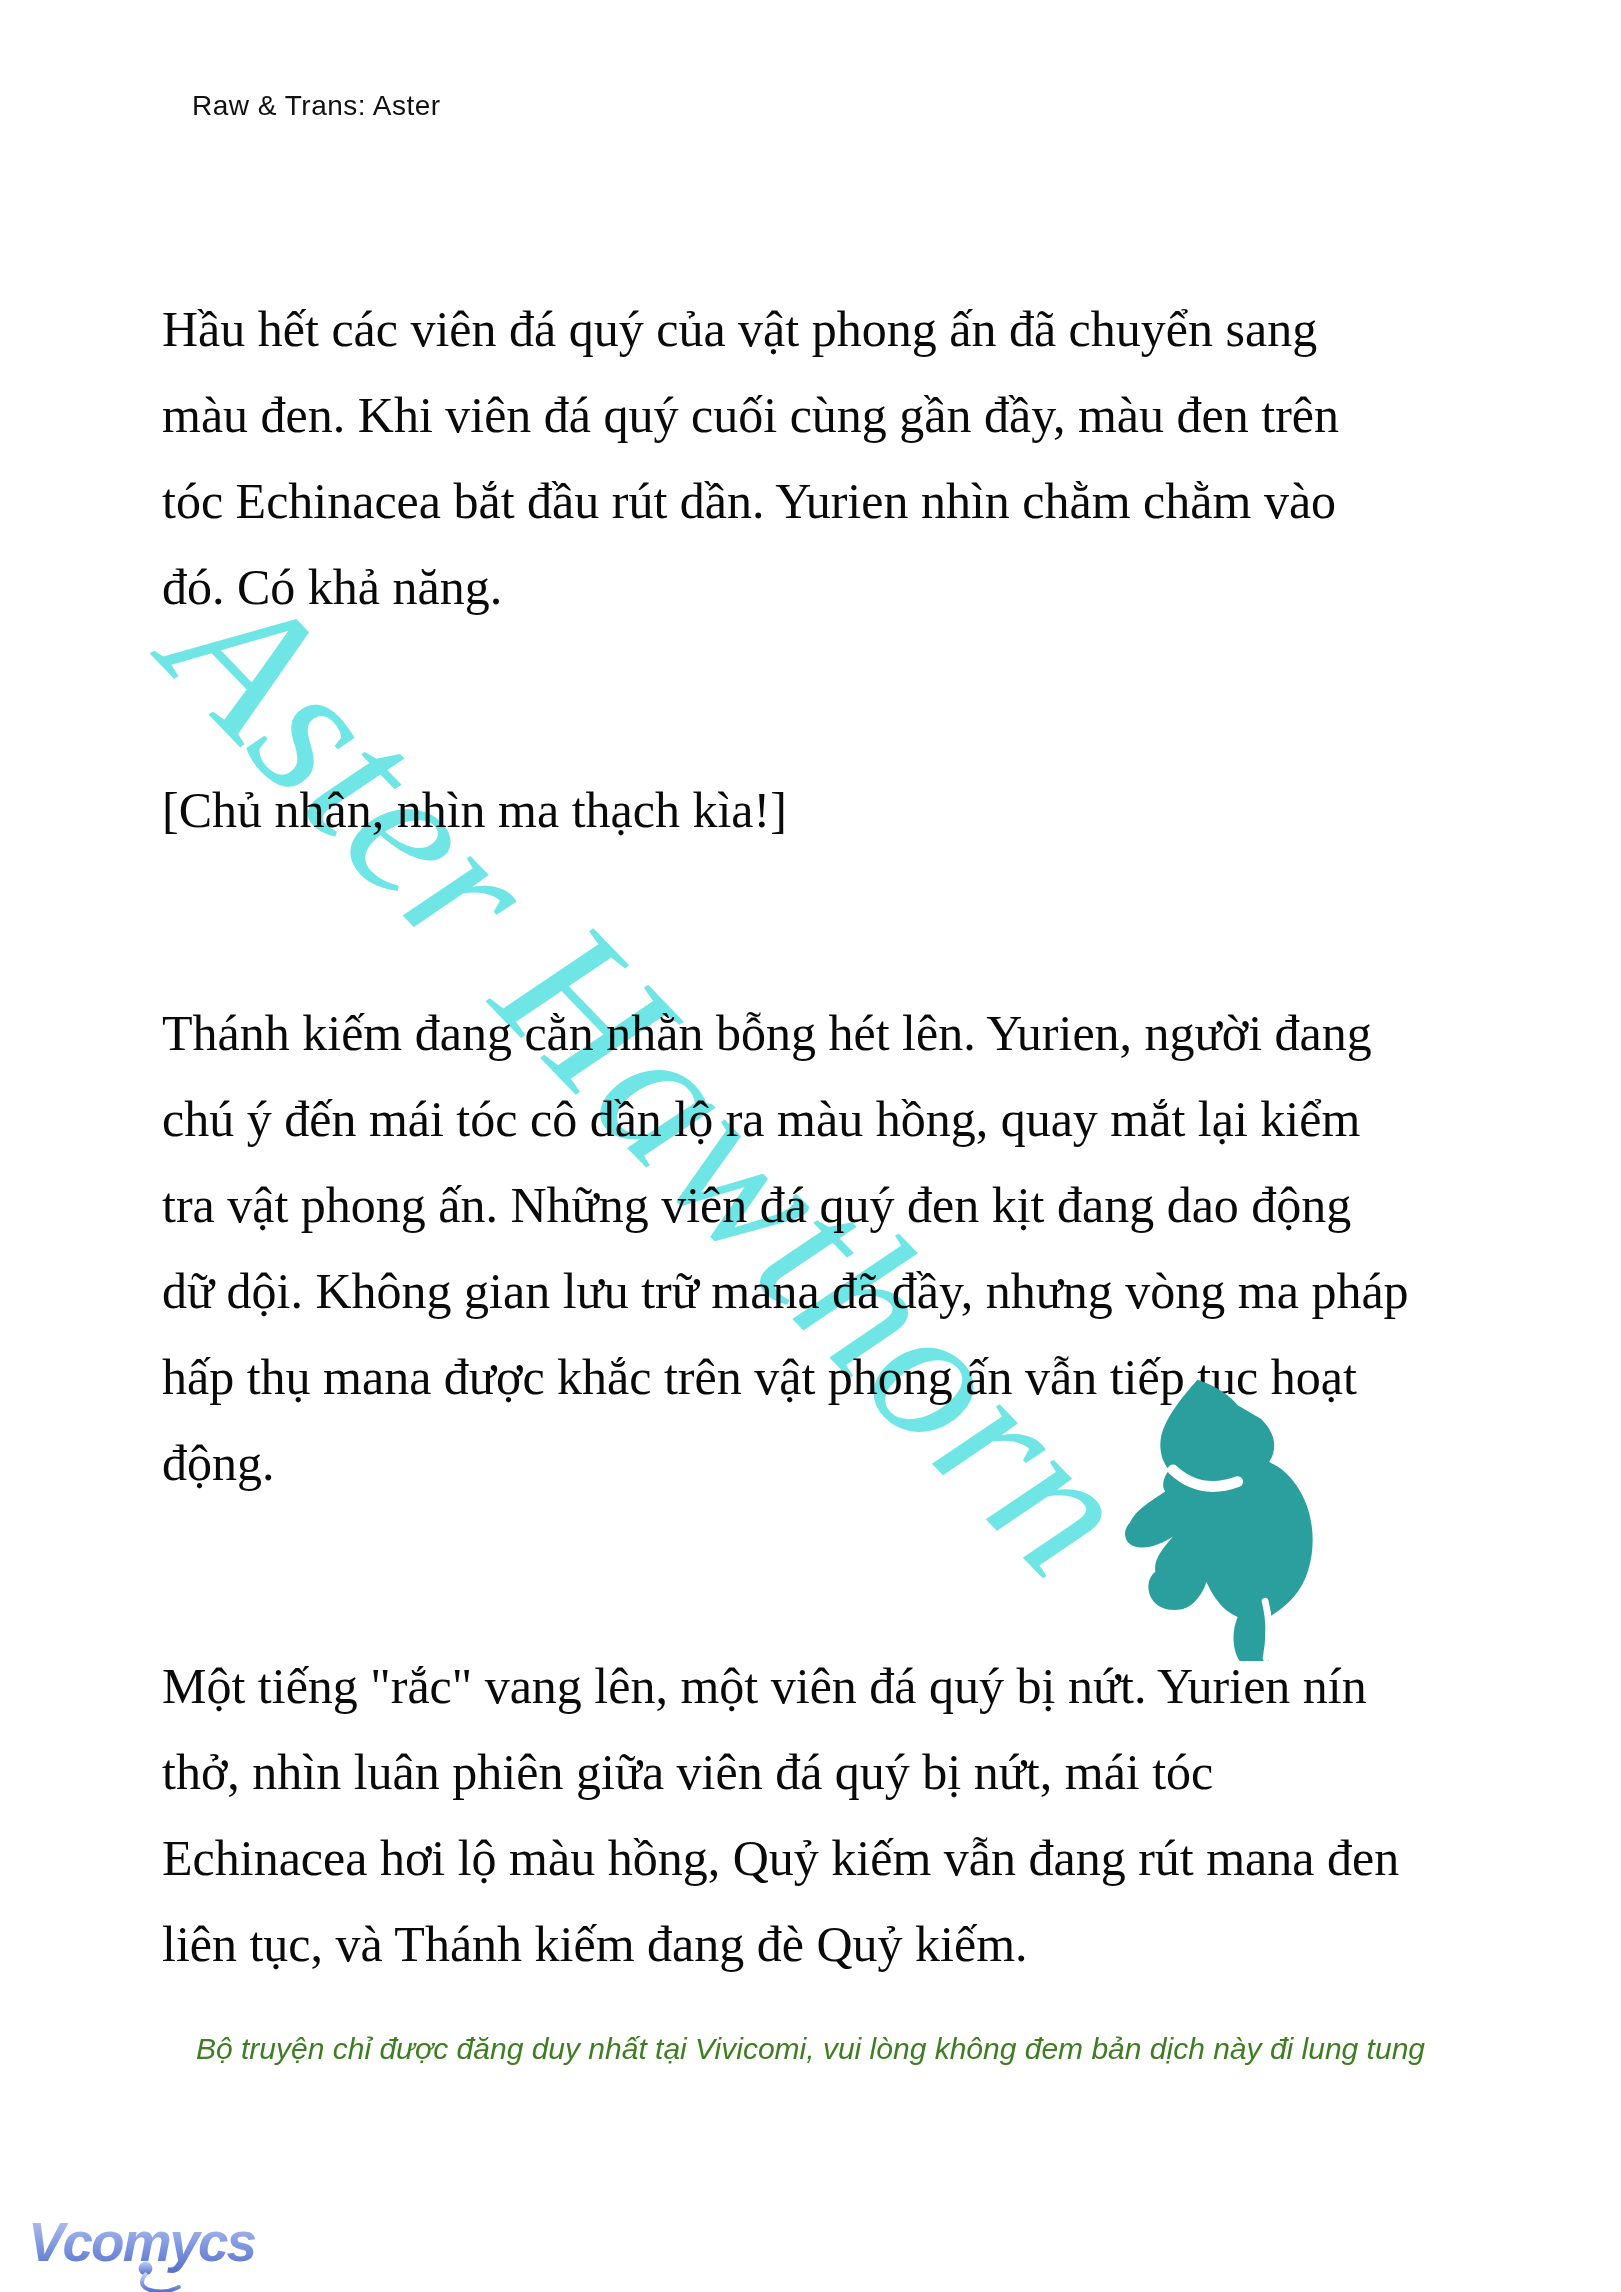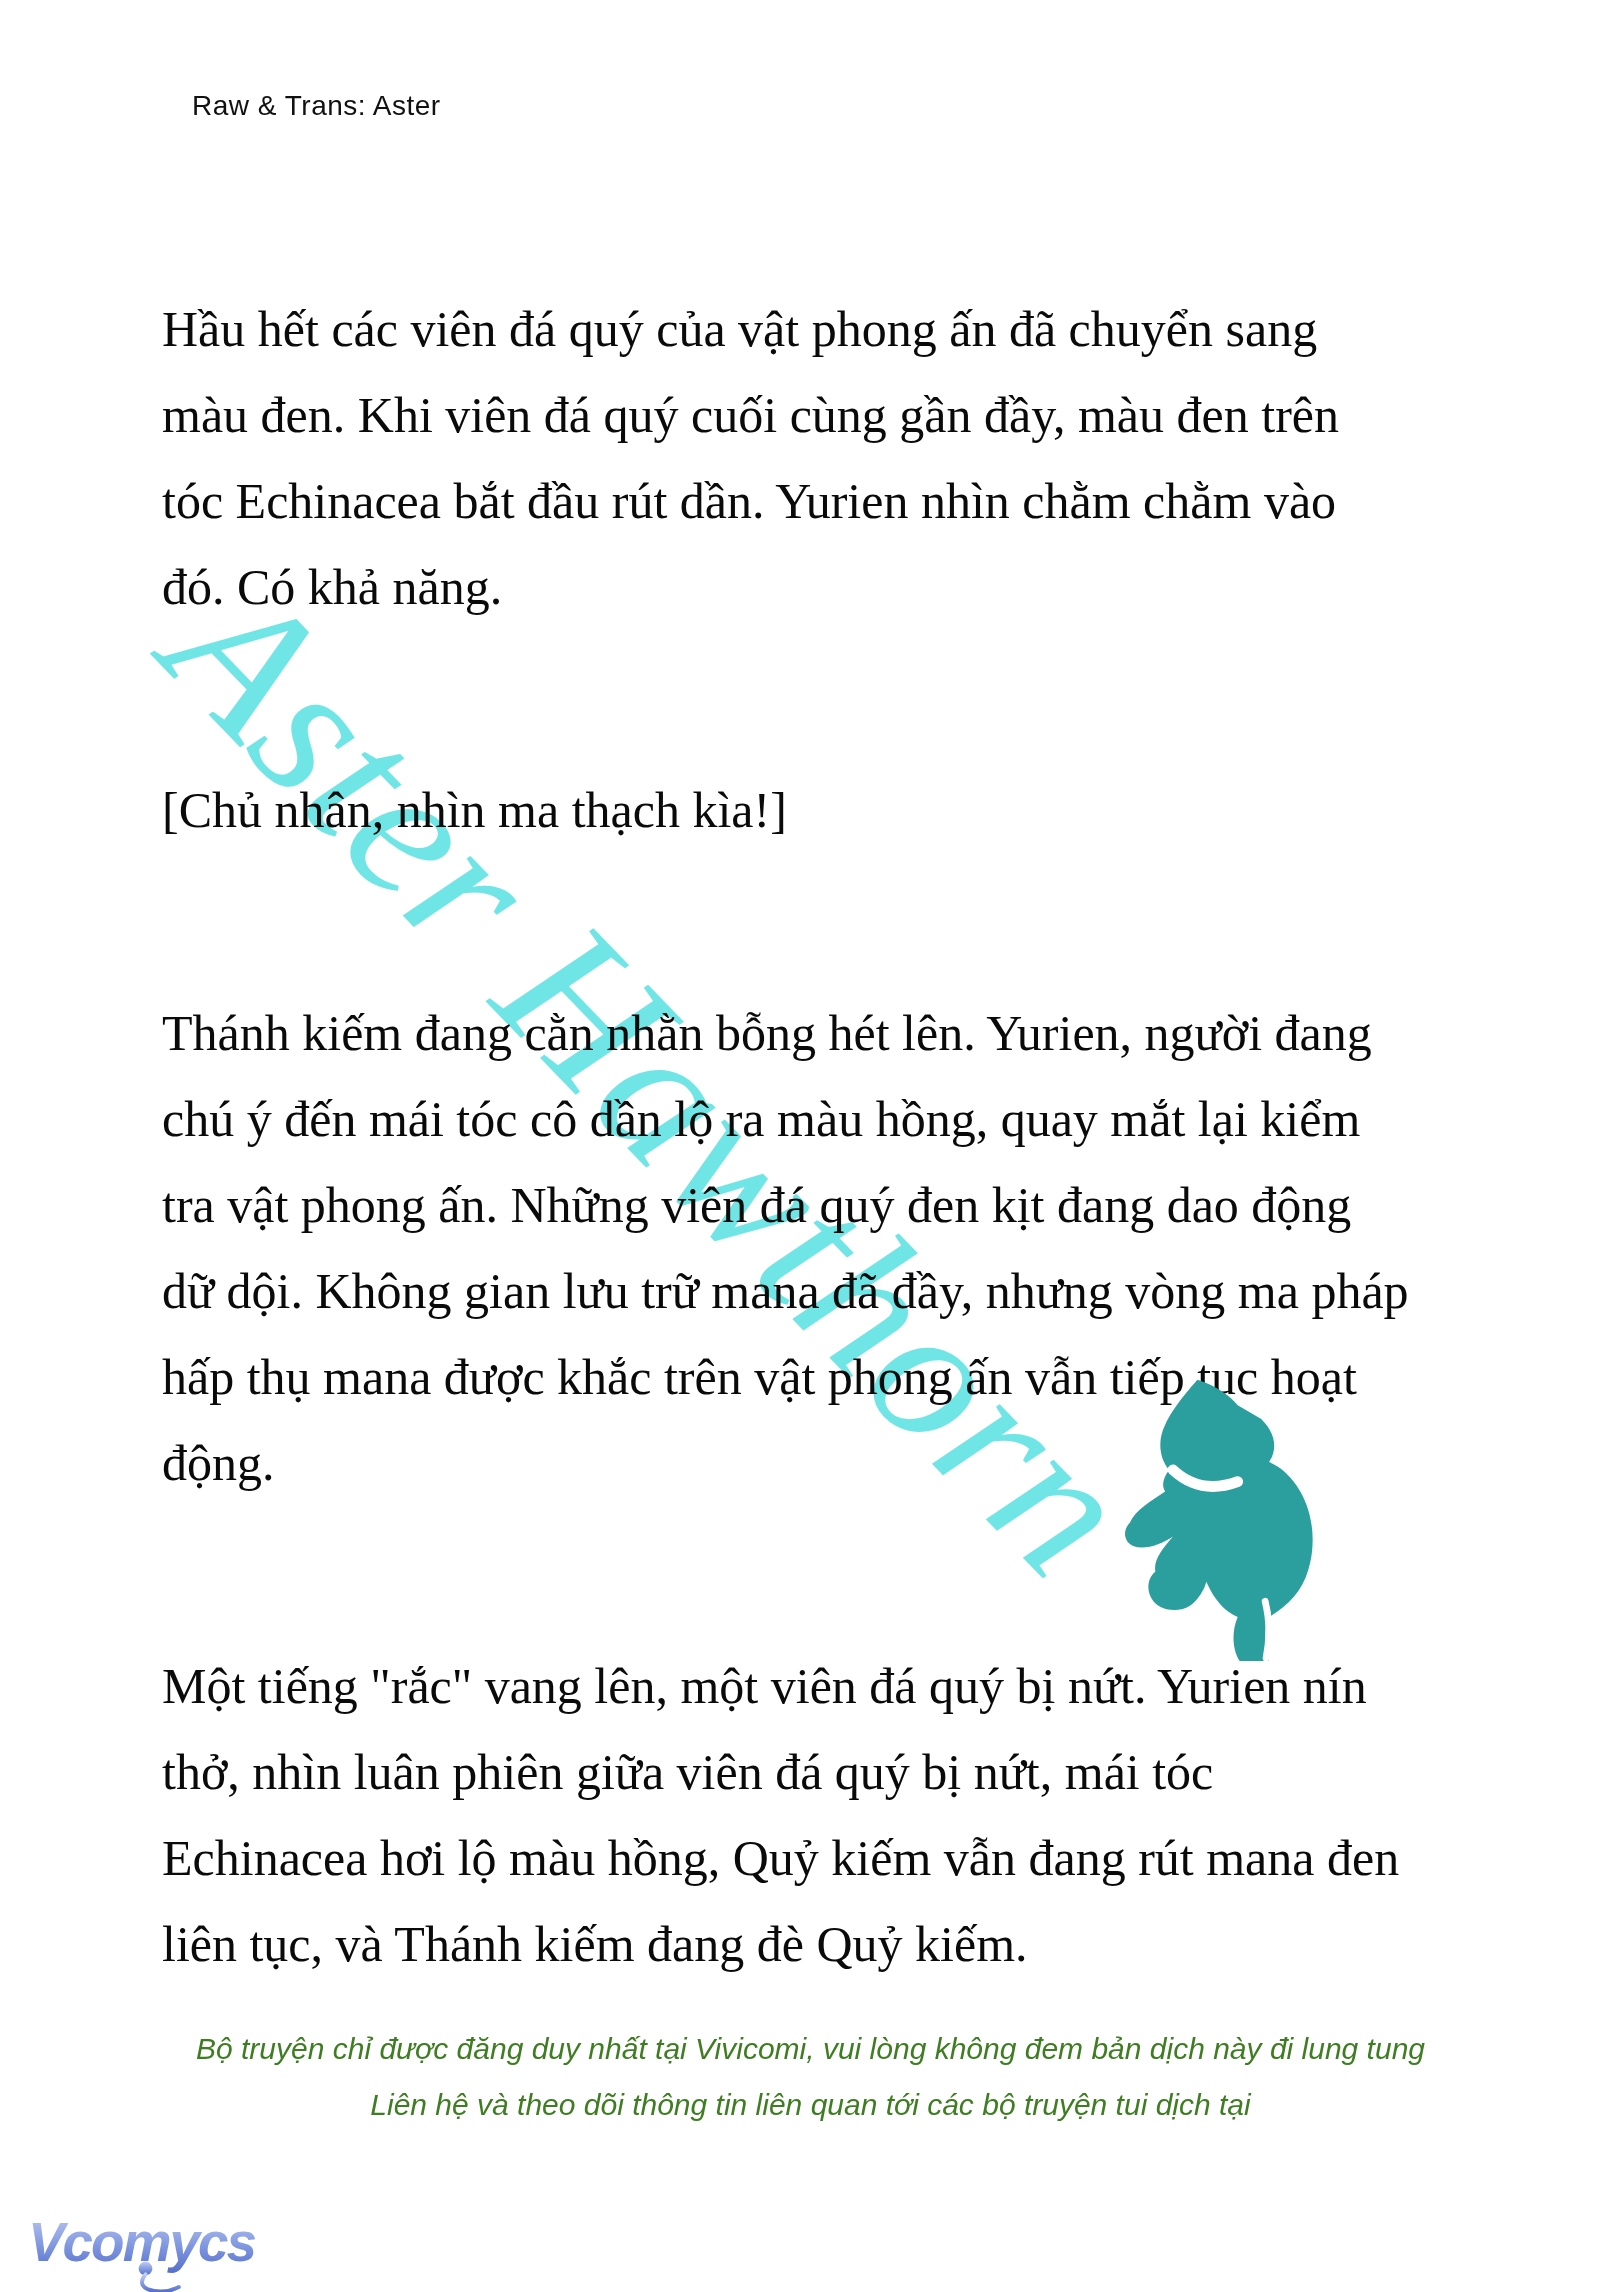--- a/index.html
+++ b/index.html
@@ -119,21 +119,20 @@
     C 158 88, 158 72, 142 56
     L 118 42
     C 112 34, 96 22, 77 16
     Z"></path>
   <path d="M52 108 Q 80 134 118 120" stroke="#ffffff" stroke-width="11" fill="none" stroke-linecap="round"></path>
   <path d="M146 242 Q 153 270 147 300" stroke="#ffffff" stroke-width="7" fill="none" stroke-linecap="round"></path>
 </svg>
 
 <div class="footer">
   <div>Bộ truyện chỉ được đăng duy nhất tại Vivicomi, vui lòng không đem bản dịch này đi lung tung</div>
-  <div>Liên hệ và theo dõi thông tin liên quan tới các bộ truyện tui dịch tại</div>
 </div>
 
 <svg class="logo" viewBox="0 0 250 100" xmlns="http://www.w3.org/2000/svg">
   <defs>
     <linearGradient id="logograd" x1="0" y1="0" x2="0" y2="1">
       <stop offset="0" stop-color="#c3cdf4"></stop>
       <stop offset="0.55" stop-color="#8199e0"></stop>
       <stop offset="1" stop-color="#5670cb"></stop>
     </linearGradient>
   </defs>

